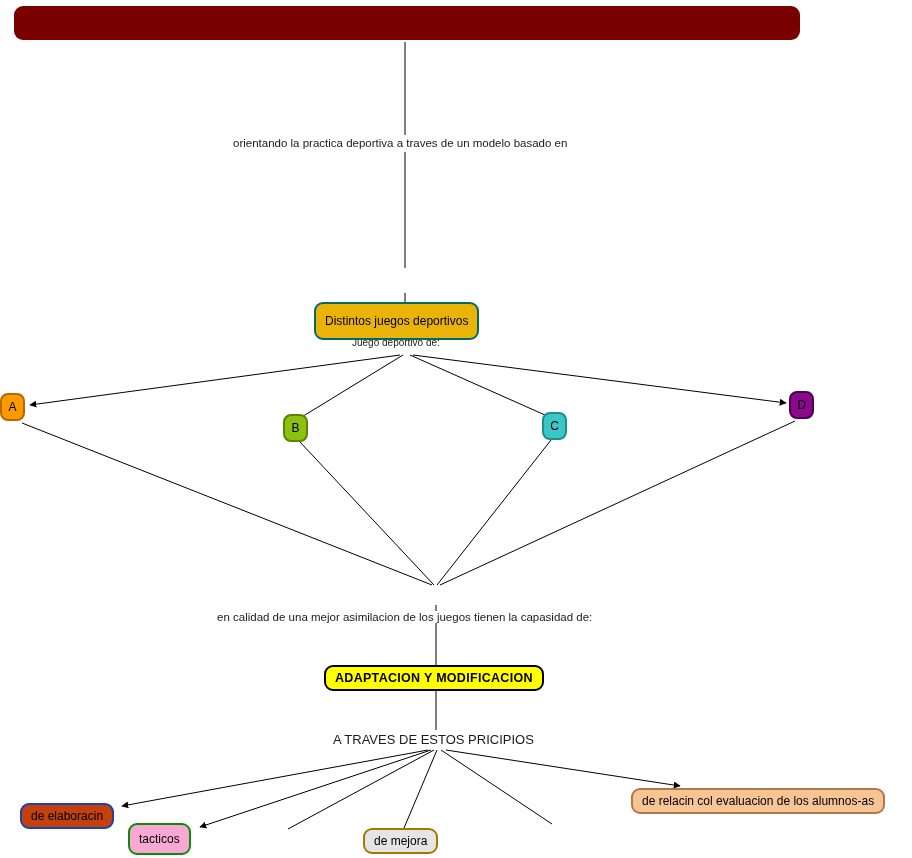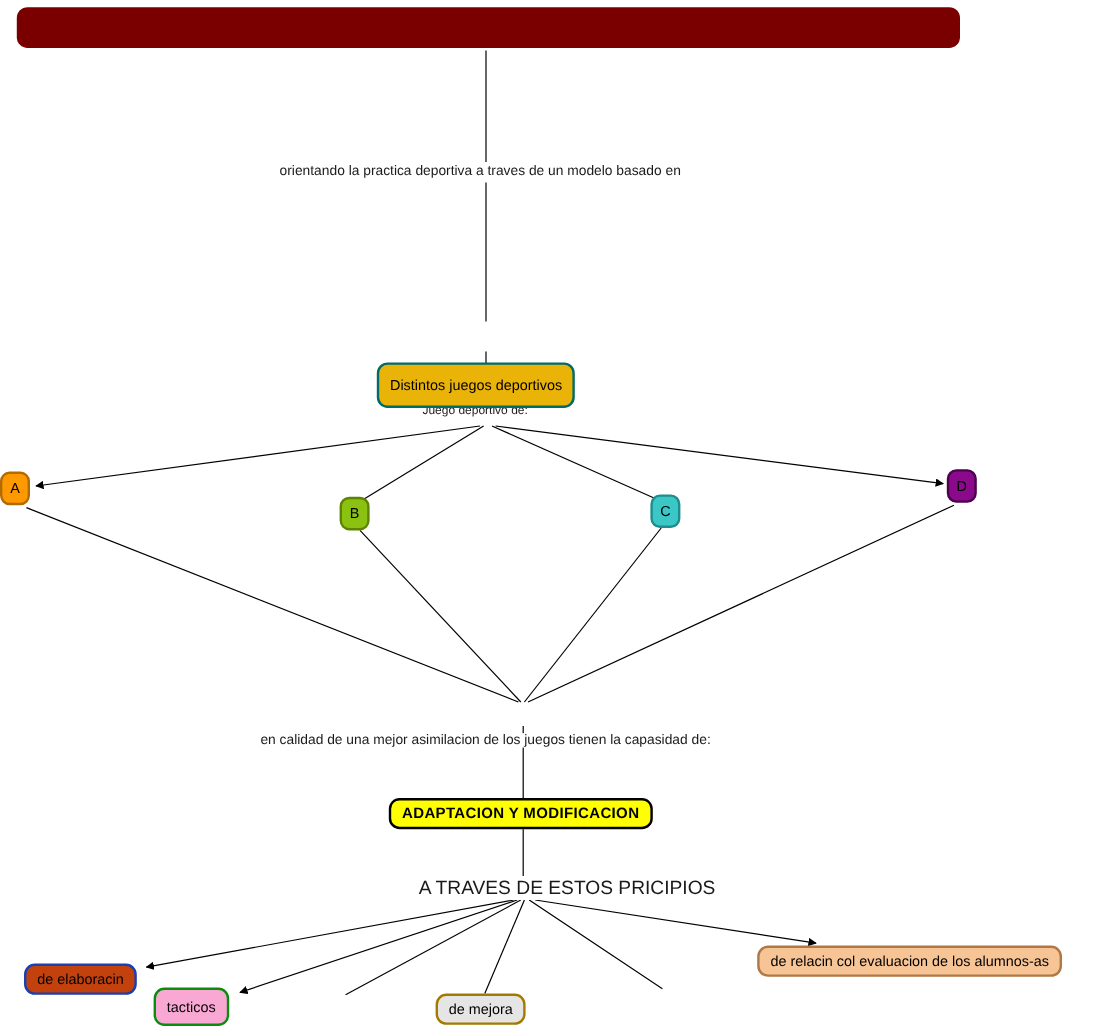--- a/index.html
+++ b/index.html
@@ -90,21 +90,21 @@
       <line x1="441" y1="750" x2="552" y2="824"></line>
       <line x1="446" y1="750" x2="680" y2="786" marker-end="url(#arrow)"></line>
     </g>
   </svg>
 
   <div class="title-shadow"></div>
 
   <div class="edge-label" style="left:229px;top:137px;">orientando la practica deportiva a traves de un modelo basado en</div>
   <div class="edge-label" style="left:348px;top:337px;font-size:10px;">Juego deportivo de:</div>
   <div class="edge-label" style="left:213px;top:587px;margin-top:24px;">en calidad de una mejor asimilacion de los juegos tienen la capasidad de:</div>
-  <div class="edge-label" style="left:345px;top:732px;font-size:16px;">A TRAVES DE ESTOS PRICIPIOS</div>
+  <div class="edge-label" style="left:329px;top:732px;font-size:13px;">A TRAVES DE ESTOS PRICIPIOS</div>
 
   <div class="node box n-distintos">Distintos juegos deportivos</div>
 
   <div class="node letter n-a">A</div>
   <div class="node letter n-b">B</div>
   <div class="node letter n-c">C</div>
   <div class="node letter n-d">D</div>
 
   <div class="node box n-adapt">ADAPTACION Y MODIFICACION</div>
 

